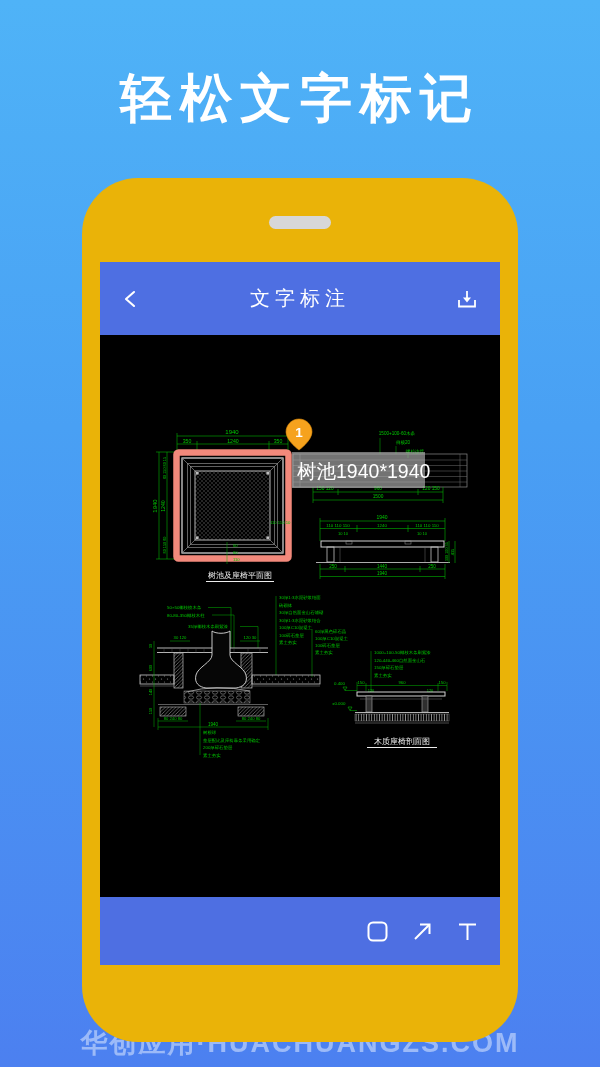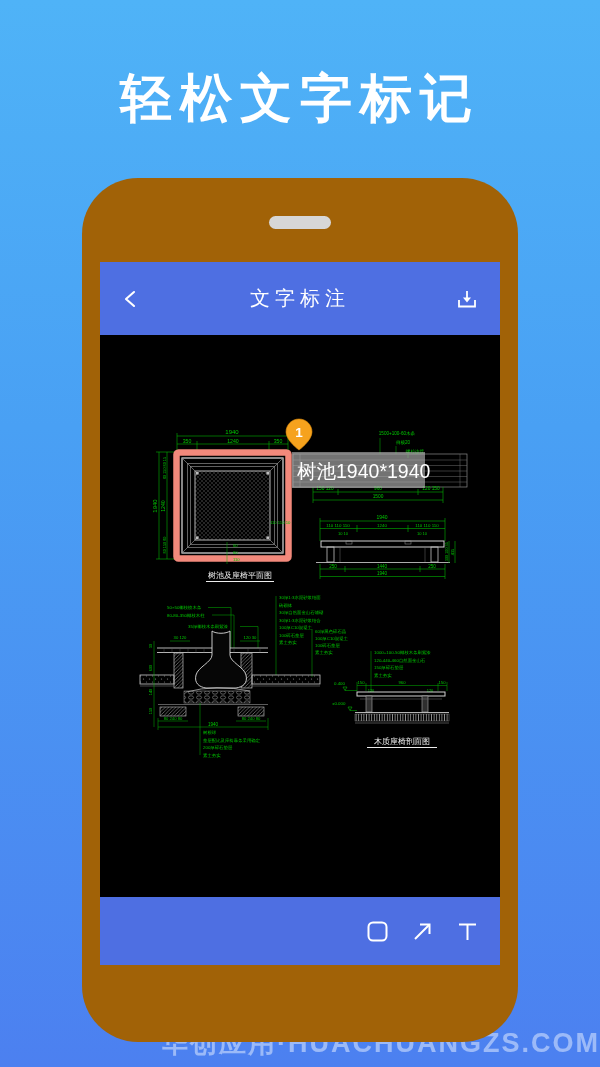--- a/index.html
+++ b/index.html
@@ -6,27 +6,27 @@
   body{
     width:600px;height:1067px;position:relative;overflow:hidden;
     font-family:"Liberation Sans","DejaVu Sans",sans-serif;
     background:linear-gradient(180deg,#4FB3F7 0%,#49A0F4 40%,#4C80F0 100%);
   }
   .hero-title{
     position:absolute;top:64px;left:0;right:0;text-align:center;
     color:#fff;font-size:52px;font-weight:bold;letter-spacing:8px;
   }
   .footer-text{
-    position:absolute;left:0;right:0;bottom:6px;text-align:right;
+    position:absolute;left:0;right:0;bottom:6px;text-align:center;
     color:rgba(222,234,255,.55);font-size:27px;font-weight:bold;
     letter-spacing:2px;z-index:1;
   }
   .phone{
     position:absolute;left:82px;top:178px;width:436px;height:864px;
-    background:#a16207;border-radius:56px;z-index:2;
+    background:#eab308;border-radius:56px;z-index:2;
   }
   .speaker{
     position:absolute;left:50%;top:38px;transform:translateX(-50%);
     width:62px;height:13px;border-radius:7px;background:#d7d7d7;
   }
   .screen{
     position:absolute;left:18px;top:84px;width:400px;height:703px;
     display:flex;flex-direction:column;
   }
   .app-header{

